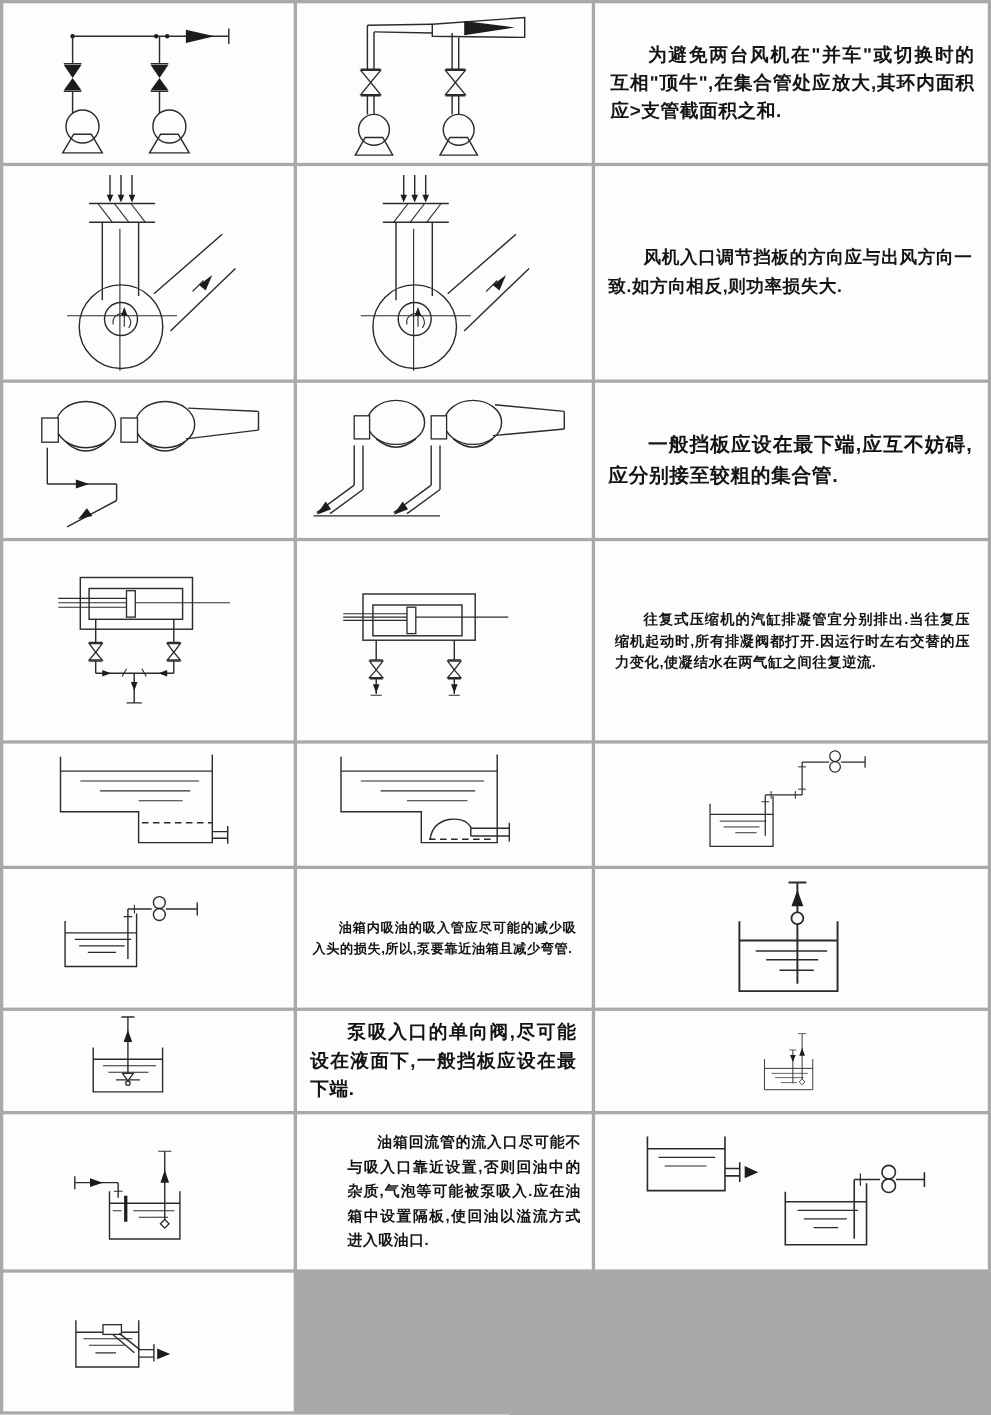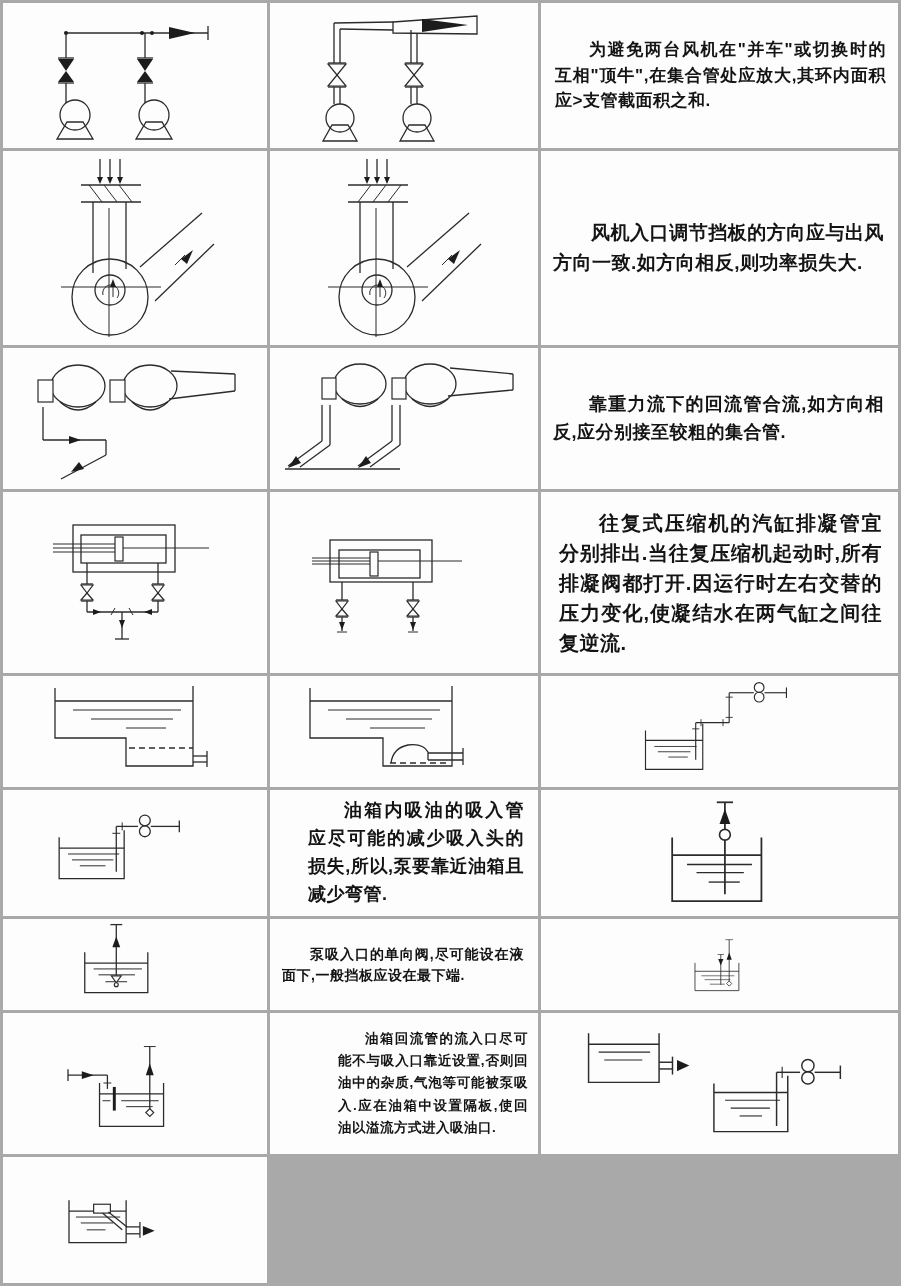--- a/index.html
+++ b/index.html
@@ -15,27 +15,27 @@
   .cell{background:#fdfdfd;overflow:hidden;position:relative;}
   .diag{display:flex;align-items:center;justify-content:center;}
   .diag svg{width:100%;height:100%;display:block;}
   .note-cell{display:flex;align-items:center;}
   .note{
     margin:0;color:#141414;font-weight:bold;
     text-indent:2em;text-align:justify;
     letter-spacing:0.5px;
   }
   .f1 .note{font-size:17px;line-height:1.5;padding:6px 12px 6px 14px;}
-  .f2 .note{font-size:19px;line-height:1.6;padding:6px 14px 6px 12px;}
+  .f2 .note{font-size:16px;line-height:1.6;padding:6px 14px 6px 12px;}
   .f3 .note{font-size:18px;line-height:1.55;padding:6px 14px 6px 12px;}
-  .f4 .note{font-size:20px;line-height:1.5;padding:6px 16px 6px 18px;}
+  .f4 .note{font-size:13px;line-height:1.5;padding:6px 16px 6px 18px;}
   .f5 .note{font-size:19px;line-height:1.5;padding:6px 10px 6px 8px;}
-  .f6 .note{font-size:18px;line-height:1.55;padding:6px 14px 6px 14px;margin-left:24px;}
-  .f7 .note{font-size:14px;line-height:1.5;padding:4px 14px 4px 12px;}
-  .f8 .note{font-size:13.5px;line-height:1.65;padding:6px 10px 6px 68px;}
+  .f6 .note{font-size:12px;line-height:1.55;padding:6px 14px 6px 14px;}
+  .f7 .note{font-size:17px;line-height:1.5;padding:4px 14px 4px 12px;}
+  .f8 .note{font-size:13.5px;line-height:1.65;padding:6px 10px 6px 46px;}
   .f9 .note{font-size:15px;line-height:1.7;padding:6px 18px 6px 40px;}
   .ln{stroke:#2b2b2b;stroke-width:1.3;fill:none;}
   .thin{stroke:#2b2b2b;stroke-width:1;fill:none;}
   .fill{fill:#1c1c1c;stroke:none;}
   .hollow{fill:#fdfdfd;stroke:#2b2b2b;stroke-width:1.2;}
   .dash{stroke:#2b2b2b;stroke-width:1.3;fill:none;stroke-dasharray:6 4;}
   .thick{stroke:#1c1c1c;stroke-width:3;fill:none;}
 </style>
 </head>
 <body>
@@ -247,21 +247,21 @@
         <line class="ln" x1="122" y1="57" x2="122" y2="93"></line>
           <line class="ln" x1="130" y1="57" x2="130" y2="97"></line>
         <line class="ln" x1="122" y1="93" x2="88" y2="118"></line>
           <line class="ln" x1="130" y1="97" x2="100" y2="119"></line>
         <polygon class="fill" points="96,108 101,115 88,120"></polygon>
         <line class="ln" x1="15" y1="121" x2="130" y2="121"></line>
       </g>
     </svg>
   </div>
   <div class="cell note-cell f3">
-    <p class="note">靠重力流下的回流管合流,如方向相反,应分别接至较粗的集合管.</p>
+    <p class="note">一般挡板应设在最下端,应互不妨碍,应分别接至较粗的集合管.</p>
   </div>
 
   <div class="cell diag">
     <svg viewBox="0 0 264 181">
       <g>
         <rect class="ln" x="70" y="33" width="102" height="47"></rect>
         <rect class="ln" x="78" y="43" width="85" height="28"></rect>
         <rect class="hollow" x="112" y="45" width="8" height="24"></rect>
         <line class="thin" x1="50" y1="52" x2="112" y2="52"></line>
           <line class="thin" x1="50" y1="56" x2="112" y2="56"></line>

